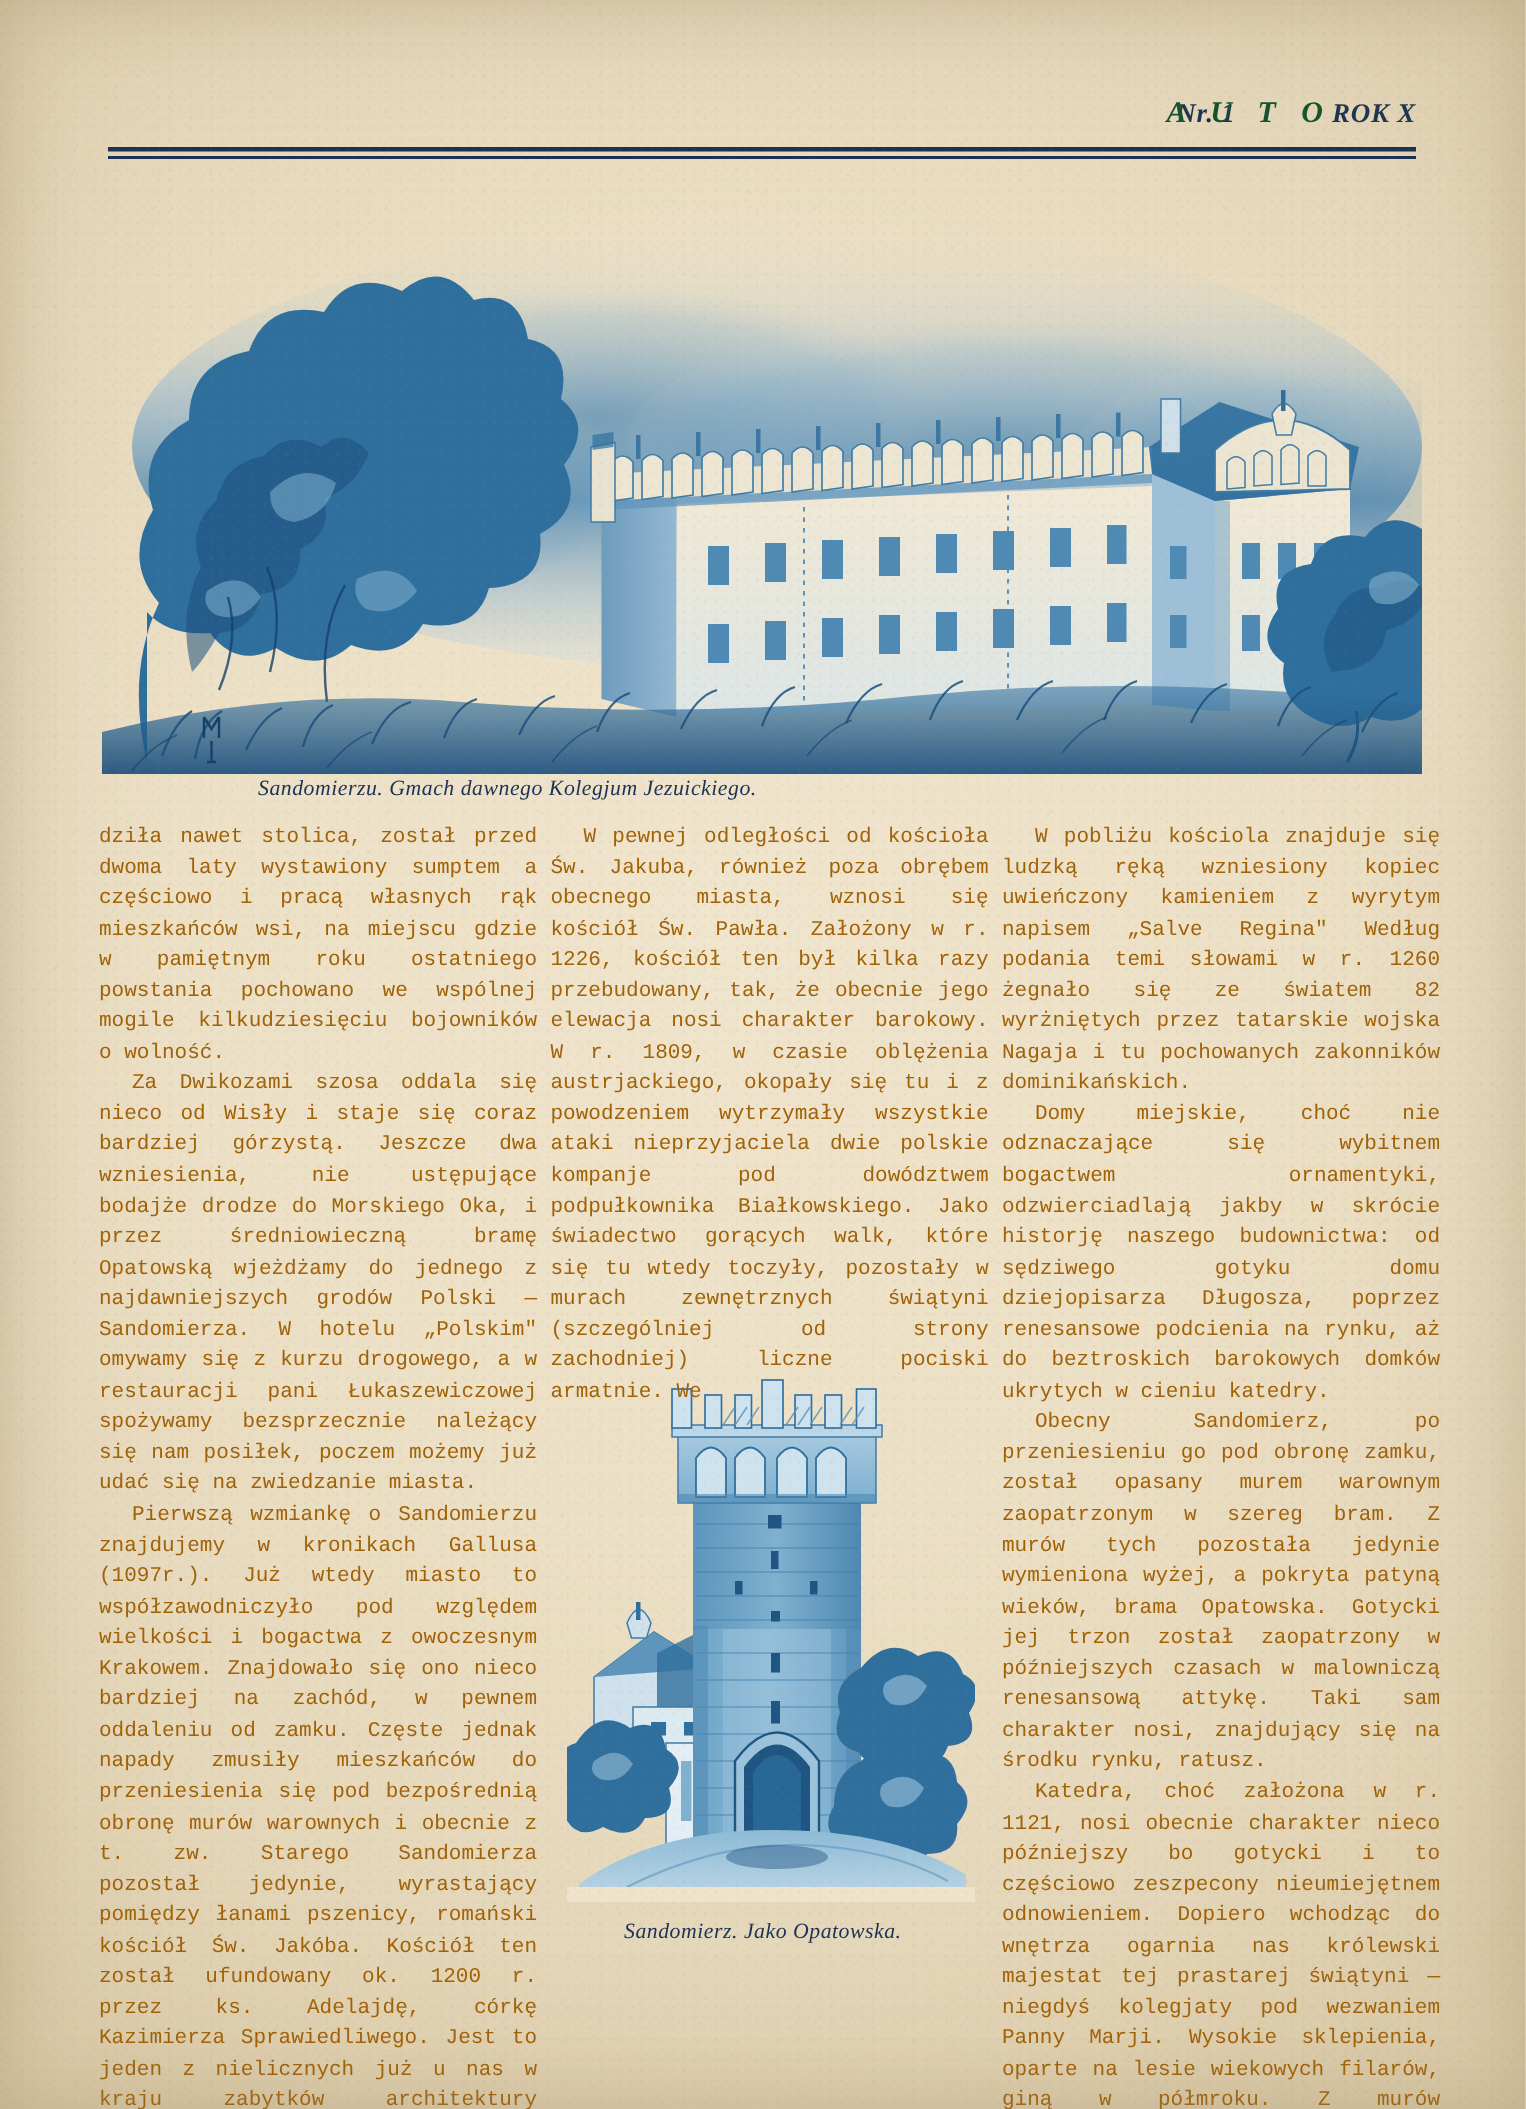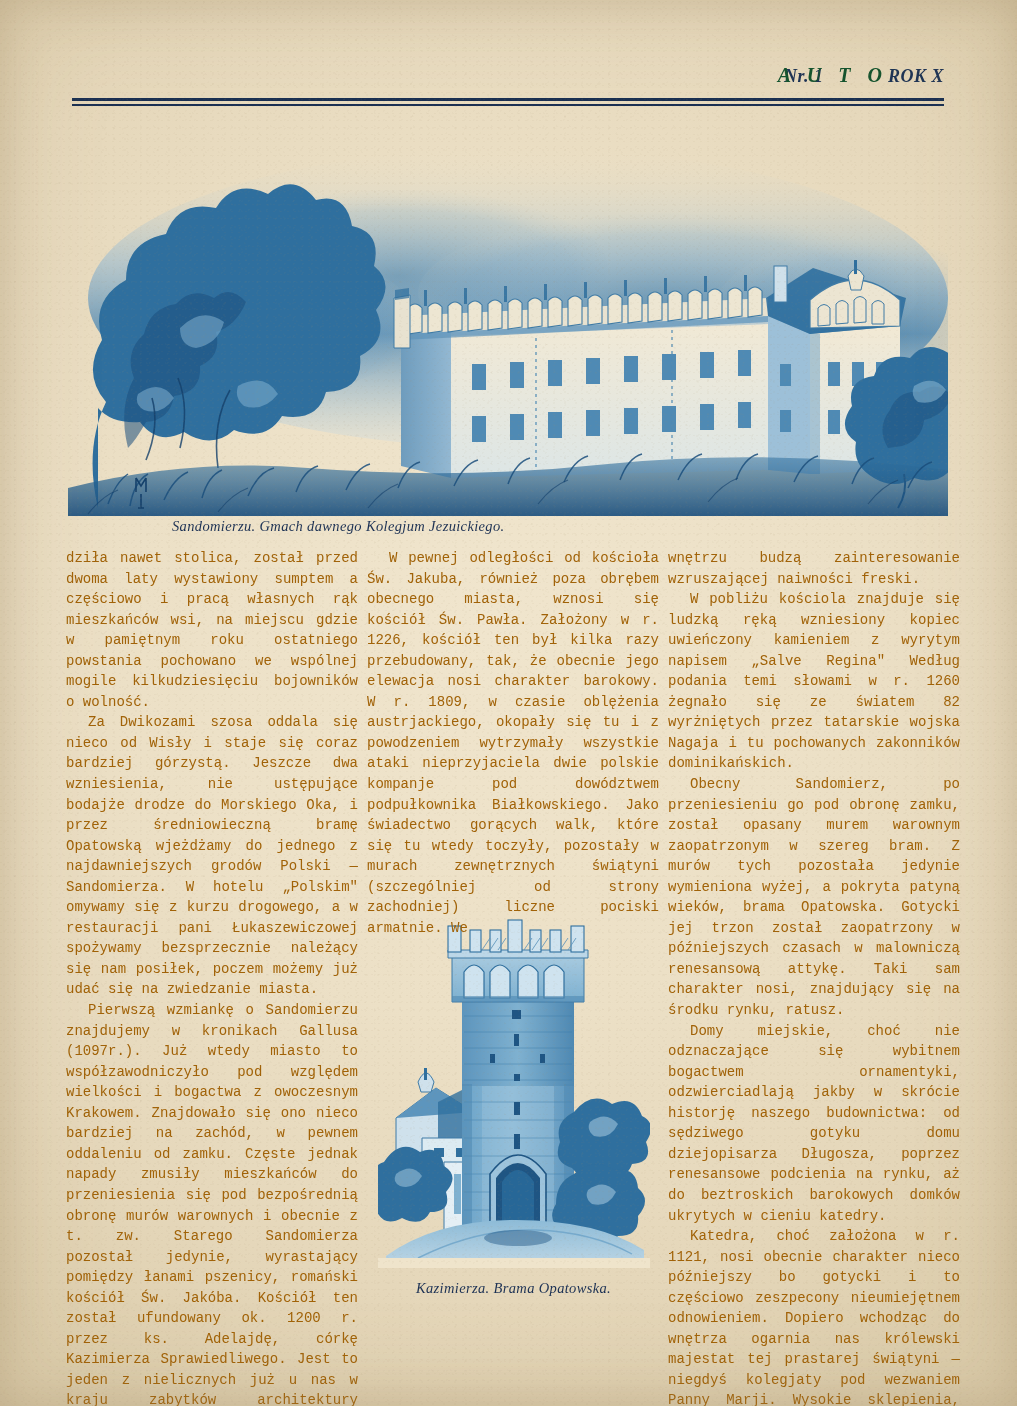--- a/index.html
+++ b/index.html
@@ -452,40 +452,39 @@
       </g>
 
       <path d="M8 350 q50 -36 130 -36 q80 0 128 30 L266 356 L8 356 Z" fill="url(#moundG)"></path>
       <path d="M40 352 q60 -30 118 -28 q56 2 96 24" fill="none" stroke="#6ba3c8" stroke-width="1.4" opacity=".8"></path>
       <path d="M0 352 L272 352 L272 362 L0 362 Z" fill="#efe4cb"></path>
 
       <ellipse cx="140" cy="332" rx="34" ry="8" fill="#1f5583" opacity=".45"></ellipse>
     </svg>
   </div>
 
-  <div class="caption" style="left:416px;top:1280px;">Kazimierza. Brama Opatowska.</div>
+  <div class="caption" style="left:416px;top:1280px;">Sandomierz. Jako Opatowska.</div>
 
   <div class="cols">
 
     <div class="col c1">
       <p class="noind">dziła nawet stolica, został przed dwoma laty wystawiony sumptem a częściowo i pracą własnych rąk mieszkańców wsi, na miejscu gdzie w pamiętnym roku ostatniego powstania pochowano we wspólnej mogile kilkudziesięciu bojowników o wolność.</p>
       <p>Za Dwikozami szosa oddala się nieco od Wisły i staje się coraz bardziej górzystą. Jeszcze dwa wzniesienia, nie ustępujące bodajże drodze do Morskiego Oka, i przez średniowieczną bramę Opatowską wjeżdżamy do jednego z najdawniejszych grodów Polski — Sandomierza. W hotelu „Polskim" omywamy się z kurzu drogowego, a w restauracji pani Łukaszewiczowej spożywamy bezsprzecznie należący się nam posiłek, poczem możemy już udać się na zwiedzanie miasta.</p>
       <p>Pierwszą wzmiankę o Sandomierzu znajdujemy w kronikach Gallusa (1097r.). Już wtedy miasto to współzawodniczyło pod względem wielkości i bogactwa z owoczesnym Krakowem. Znajdowało się ono nieco bardziej na zachód, w pewnem oddaleniu od zamku. Częste jednak napady zmusiły mieszkańców do przeniesienia się pod bezpośrednią obronę murów warownych i obecnie z t. zw. Starego Sandomierza pozostał jedynie, wyrastający pomiędzy łanami pszenicy, romański kościół Św. Jakóba. Kościół ten został ufundowany ok. 1200 r. przez ks. Adelajdę, córkę Kazimierza Sprawiedliwego. Jest to jeden z nielicznych już u nas w kraju zabytków architektury romańskiej. Pięknym jest portal wejściowy i stojąca obok warowna dzwonnica, upamiętniona w „Popiołach" Żeromskiego opisem obrony przeciw oblegającym miasto wojskom austrjackim.</p>
     </div>
 
     <div class="col c2">
       <p>W pewnej odległości od kościoła Św. Jakuba, również poza obrębem obecnego miasta, wznosi się kościół Św. Pawła. Założony w r. 1226, kościół ten był kilka razy przebudowany, tak, że obecnie jego elewacja nosi charakter barokowy. W r. 1809, w czasie oblężenia austrjackiego, okopały się tu i z powodzeniem wytrzymały wszystkie ataki nieprzyjaciela dwie polskie kompanje pod dowództwem podpułkownika Białkowskiego. Jako świadectwo gorących walk, które się tu wtedy toczyły, pozostały w murach zewnętrznych świątyni (szczególniej od strony zachodniej) liczne pociski armatnie. We</p>
       <div class="flowgap"></div>
     </div>
 
     <div class="col c3">
-      <p class="noind">wnętrzu budzą zainteresowanie wzruszającej naiwności freski.</p>
       <p>W pobliżu kościola znajduje się ludzką ręką wzniesiony kopiec uwieńczony kamieniem z wyrytym napisem „Salve Regina" Według podania temi słowami w r. 1260 żegnało się ze światem 82 wyrżniętych przez tatarskie wojska Nagaja i tu pochowanych zakonników dominikańskich.</p>
+      <p>Domy miejskie, choć nie odznaczające się wybitnem bogactwem ornamentyki, odzwierciadlają jakby w skrócie historję naszego budownictwa: od sędziwego gotyku domu dziejopisarza Długosza, poprzez renesansowe podcienia na rynku, aż do beztroskich barokowych domków ukrytych w cieniu katedry.</p>
       <p>Obecny Sandomierz, po przeniesieniu go pod obronę zamku, został opasany murem warownym zaopatrzonym w szereg bram. Z murów tych pozostała jedynie wymieniona wyżej, a pokryta patyną wieków, brama Opatowska. Gotycki jej trzon został zaopatrzony w późniejszych czasach w malowniczą renesansową attykę. Taki sam charakter nosi, znajdujący się na środku rynku, ratusz.</p>
-      <p>Domy miejskie, choć nie odznaczające się wybitnem bogactwem ornamentyki, odzwierciadlają jakby w skrócie historję naszego budownictwa: od sędziwego gotyku domu dziejopisarza Długosza, poprzez renesansowe podcienia na rynku, aż do beztroskich barokowych domków ukrytych w cieniu katedry.</p>
       <p>Katedra, choć założona w r. 1121, nosi obecnie charakter nieco późniejszy bo gotycki i to częściowo zeszpecony nieumiejętnem odnowieniem. Dopiero wchodząc do wnętrza ogarnia nas królewski majestat tej prastarej świątyni — niegdyś kolegjaty pod wezwaniem Panny Marji. Wysokie sklepienia, oparte na lesie wiekowych filarów, giną w półmroku. Z murów presbiterjum patrzą na nas surowe oblicza świętych odtworzonych pędzlem sprowadzonych przez Władysława Jagiełłę malarzy kijowskich.</p>
     </div>
 
   </div>
 
   <div class="grain"></div>
   <div class="edge"></div>
 </div>
 
 </body></html>

